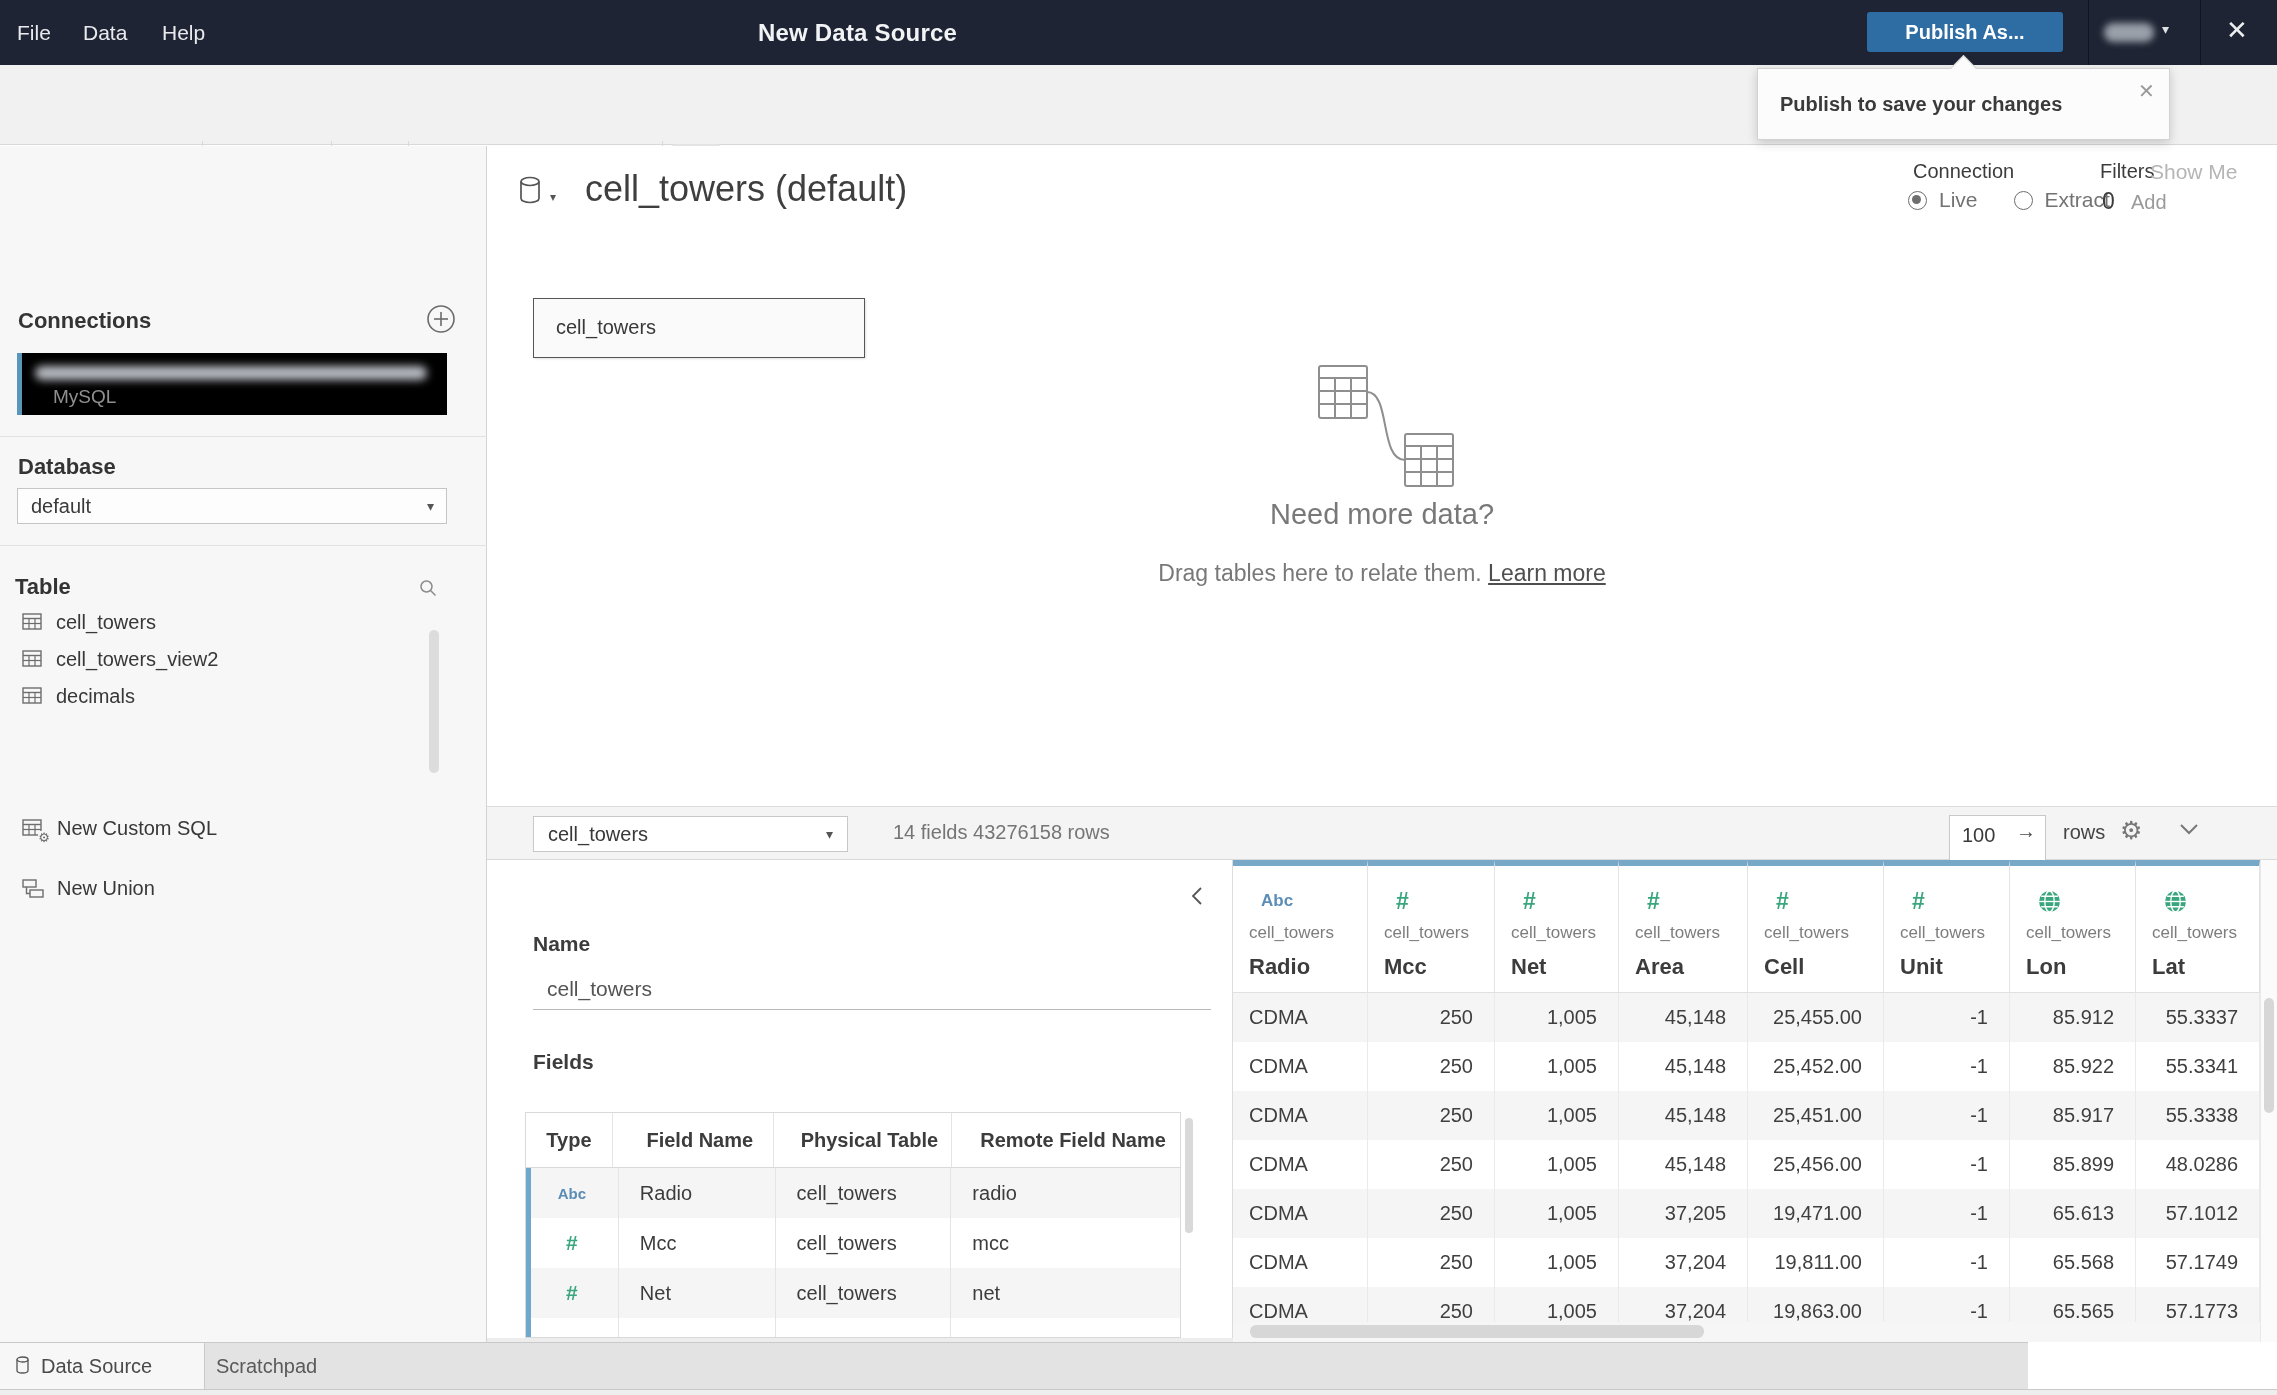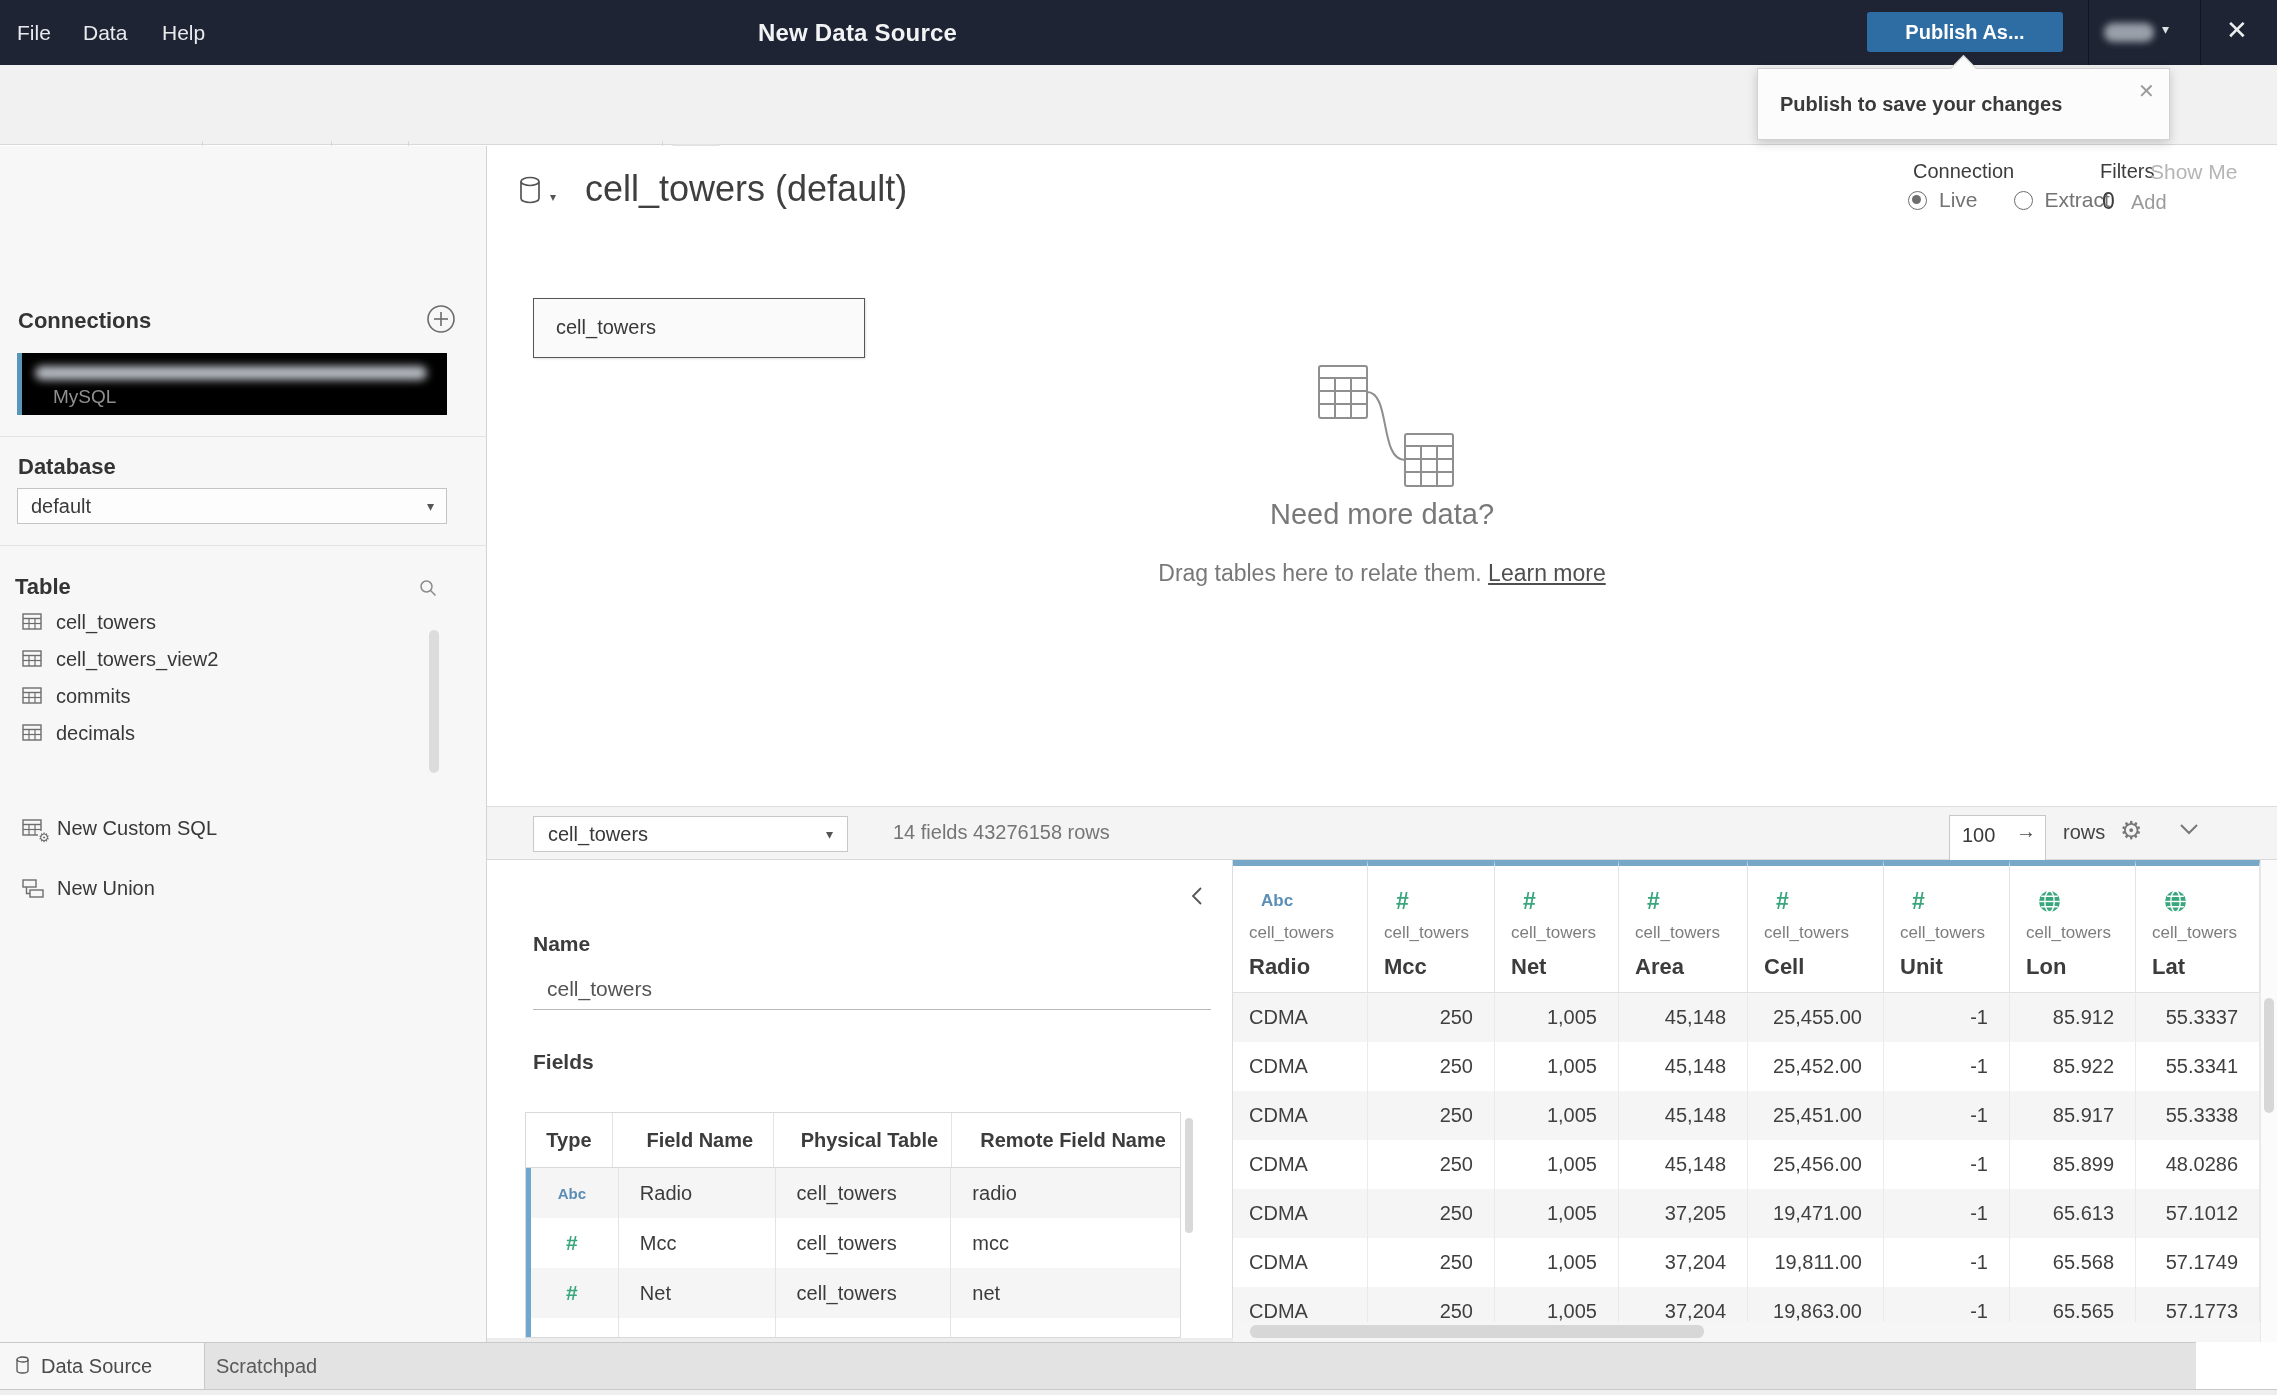--- a/index.html
+++ b/index.html
@@ -131,21 +131,21 @@
   .gcell{box-sizing:border-box;border-right:1px solid #eaeaea;line-height:49px;font-size:20px;color:#3f3f3f;}
   .gcell.l{padding-left:16px;text-align:left;}
   .gcell.r{padding-right:21px;text-align:right;}
   .hscroll{position:absolute;left:0;top:462px;width:1027px;height:20px;background:#f6f6f6;}
   .hscroll .thumb{position:absolute;left:17px;top:3px;width:454px;height:13px;background:#d7d7d7;border-radius:6px;cursor:pointer;}
   .vscroll{position:absolute;left:2260px;top:860px;width:17px;height:482px;background:#fbfbfb;border-left:1px solid #e8e8e8;box-sizing:border-box;}
   .vscroll .thumb{position:absolute;left:3px;top:138px;width:10px;height:115px;background:#d7d7d7;border-radius:5px;cursor:pointer;}
   .detail-gap{position:absolute;left:487px;top:1338px;width:746px;height:4px;background:#ededed;}
 
   
-  .statusbar{position:absolute;left:0;top:1342px;width:2196px;height:47px;background:#e3e3e3;border-top:1px solid #c9c9c9;box-sizing:border-box;}
+  .statusbar{position:absolute;left:0;top:1342px;width:2028px;height:47px;background:#e3e3e3;border-top:1px solid #c9c9c9;box-sizing:border-box;}
   .tab-ds{position:absolute;left:0;top:0;width:205px;height:46px;background:#f7f7f7;border-right:1px solid #c9c9c9;box-sizing:border-box;cursor:pointer;}
   .tab-ds .ic{position:absolute;left:15px;top:13px;color:#555;}
   .tab-ds .lb{position:absolute;left:41px;top:0;line-height:46px;font-size:20px;color:#4a4a4a;}
   .tab-sp{position:absolute;left:216px;top:0;line-height:46px;font-size:20px;color:#5a5a5a;cursor:pointer;}
   .bottom-strip{position:absolute;left:0;top:1389px;width:2277px;height:6px;background:#eeeeee;border-top:1px solid #c9c9c9;box-sizing:border-box;}
 </style>
 </head>
 <body>
 
 <div class="screen">
@@ -301,32 +301,20 @@
           <span class="ic">
             <svg width="22" height="19" viewBox="0 0 22 19">
               <rect x="1" y="1" width="18" height="15" fill="none" stroke="currentColor" stroke-width="1.4"></rect>
               <line x1="1" y1="5.5" x2="19" y2="5.5" stroke="currentColor" stroke-width="1.4"></line>
               <line x1="7" y1="5.5" x2="7" y2="16" stroke="currentColor" stroke-width="1.2"></line>
               <line x1="13" y1="5.5" x2="13" y2="16" stroke="currentColor" stroke-width="1.2"></line>
               <line x1="1" y1="10.5" x2="19" y2="10.5" stroke="currentColor" stroke-width="1.2"></line>
             </svg>
           </span>
           <span class="lb">cell_towers_view2</span>
-        </div>
-        <div class="tbl-item">
-          <span class="ic">
-            <svg width="22" height="19" viewBox="0 0 22 19">
-              <rect x="1" y="1" width="18" height="15" fill="none" stroke="currentColor" stroke-width="1.4"></rect>
-              <line x1="1" y1="5.5" x2="19" y2="5.5" stroke="currentColor" stroke-width="1.4"></line>
-              <line x1="7" y1="5.5" x2="7" y2="16" stroke="currentColor" stroke-width="1.2"></line>
-              <line x1="13" y1="5.5" x2="13" y2="16" stroke="currentColor" stroke-width="1.2"></line>
-              <line x1="1" y1="10.5" x2="19" y2="10.5" stroke="currentColor" stroke-width="1.2"></line>
-            </svg>
-          </span>
-          <span class="lb">commits</span>
         </div>
         <div class="tbl-item">
           <span class="ic">
             <svg width="22" height="19" viewBox="0 0 22 19">
               <rect x="1" y="1" width="18" height="15" fill="none" stroke="currentColor" stroke-width="1.4"></rect>
               <line x1="1" y1="5.5" x2="19" y2="5.5" stroke="currentColor" stroke-width="1.4"></line>
               <line x1="7" y1="5.5" x2="7" y2="16" stroke="currentColor" stroke-width="1.2"></line>
               <line x1="13" y1="5.5" x2="13" y2="16" stroke="currentColor" stroke-width="1.2"></line>
               <line x1="1" y1="10.5" x2="19" y2="10.5" stroke="currentColor" stroke-width="1.2"></line>
             </svg>

